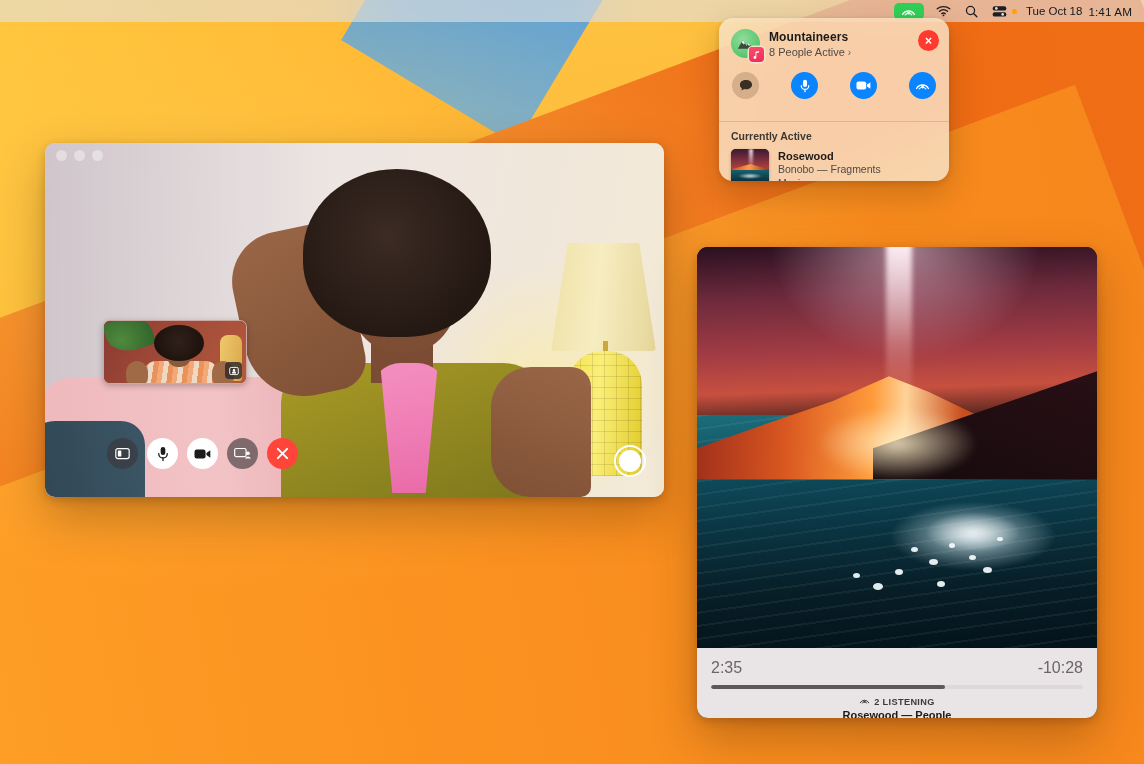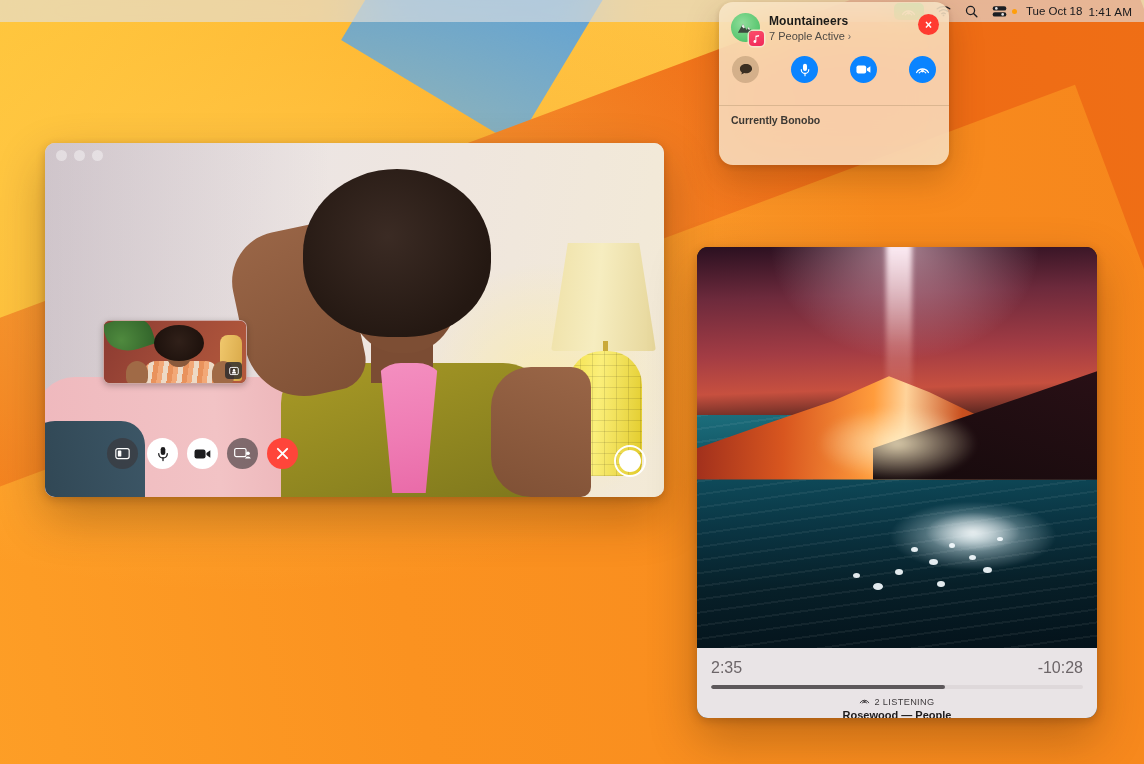--- a/index.html
+++ b/index.html
@@ -259,21 +259,21 @@
   .ft-shutter{
     position:absolute; right:18px; bottom:20px; z-index:8;
     width:32px; height:32px; border-radius:50%;
     border:2.5px solid #ffffff;
     display:flex; align-items:center; justify-content:center;
   }
   .ft-shutter i{ display:block; width:22px; height:22px; border-radius:50%; background:#fff; }
 
   
   #notification{
-    position:absolute; left:719px; top:2px; width:230px; height:163px;
+    position:absolute; left:719px; top:18px; width:230px; height:163px;
     border-radius:14px; overflow:hidden; z-index:45;
     box-shadow:0 14px 34px rgba(80,40,0,.26), 0 2px 6px rgba(80,40,0,.18);
     background:rgba(246,232,210,.80);
     backdrop-filter:blur(26px) saturate(150%);
   }
   .nt-top{ height:103px; padding:11px 10px 0 12px; position:relative; }
   .nt-head{ display:flex; align-items:flex-start; }
   .nt-avatar{
     position:relative; width:29px; height:29px; border-radius:50%;
     background:radial-gradient(circle at 40% 35%,#8fdd9a,#4fc268 80%);
@@ -393,21 +393,21 @@
     background:#e9e4e6;
     padding:11px 14px 0 14px;
   }
   .mw-times{ display:flex; justify-content:space-between; font-size:16px; color:#6c6568; }
   .mw-track{
     margin-top:8px; height:4px; border-radius:2px; background:#ded8da; position:relative; overflow:hidden;
   }
   .mw-fill{ position:absolute; left:0; top:0; height:100%; background:#5d585b; border-radius:2px; }
   .mw-listening{
     margin-top:7px; display:flex; align-items:center; justify-content:center; gap:4px;
-    font-size:9.2px; font-weight:normal; letter-spacing:.35px; color:#3e3a3c;
+    font-size:9.2px; font-weight:bold; letter-spacing:.35px; color:#3e3a3c;
   }
   .mw-nowtitle{
     margin-top:2px; text-align:center; font-size:11px; font-weight:bold; color:#1c1a1b;
   }
 </style>
 </head>
 <body>
 
 <div id="desktop">
   <div class="wp-base"></div>
@@ -553,21 +553,21 @@
         </svg>
         <div class="nt-badge">
           <svg width="9" height="9" viewBox="0 0 12 12" aria-hidden="true">
             <path d="M9.4 1.2 4.6 2.4v5.9a1.9 1.9 0 1 0 1.2 1.7V4.1l3.6-.9z" fill="#fff"></path>
           </svg>
         </div>
       </div>
       <div class="nt-txt">
         <div class="nt-title">Mountaineers</div>
         <div class="nt-sub">
-          <span>7 People Active</span>
+          <span>8 People Active</span>
           <span class="nt-chev">›</span>
         </div>
       </div>
       <div class="nt-close">×</div>
     </div>
 
     <div class="nt-actions">
       <div class="nt-act off">
         <svg width="14" height="13" viewBox="0 0 16 15" aria-hidden="true">
           <path d="M8 1.2c3.9 0 7 2.3 7 5.3s-3.1 5.3-7 5.3a9 9 0 0 1-2-.22L2.6 13.4l.7-2.5C1.9 9.9 1 8.4 1 6.5 1 3.5 4.1 1.2 8 1.2z" fill="#3a2f22"></path>
@@ -592,21 +592,37 @@
           <path d="M6.4 16.6 A7.2 7.2 0 0 1 17.6 16.6" fill="none" stroke="#ffffff" stroke-width="2" stroke-linecap="round"></path>
           <circle cx="12" cy="13.4" r="2.5" fill="#ffffff"></circle>
         </svg>
       </div>
     </div>
   </div>
 
   <div class="nt-divider"></div>
 
   <div class="nt-bottom">
-    <div class="nt-section">Currently Bonobo</div>
+    <div class="nt-section">Currently Active</div>
+    <div class="nt-now">
+      <div class="nt-art">
+        <div class="art">
+          <div class="art-sky"></div>
+          <div class="art-beam"></div>
+          <div class="art-ridge"></div>
+          <div class="art-water"></div>
+          <div class="art-foam"></div>
+        </div>
+      </div>
+      <div class="nt-meta">
+        <div class="nt-song">Rosewood</div>
+        <div class="nt-artist">Bonobo — Fragments</div>
+        <div class="nt-app">Music</div>
+      </div>
+    </div>
   </div>
 </div>
 
 <div id="musicwin">
   <div class="mw-art">
     <div class="mw-sky"></div>
     <div class="mw-skyglow"></div>
     <div class="mw-beam"></div>
     <div class="mw-water"></div>
     <div class="mw-waves"></div>

